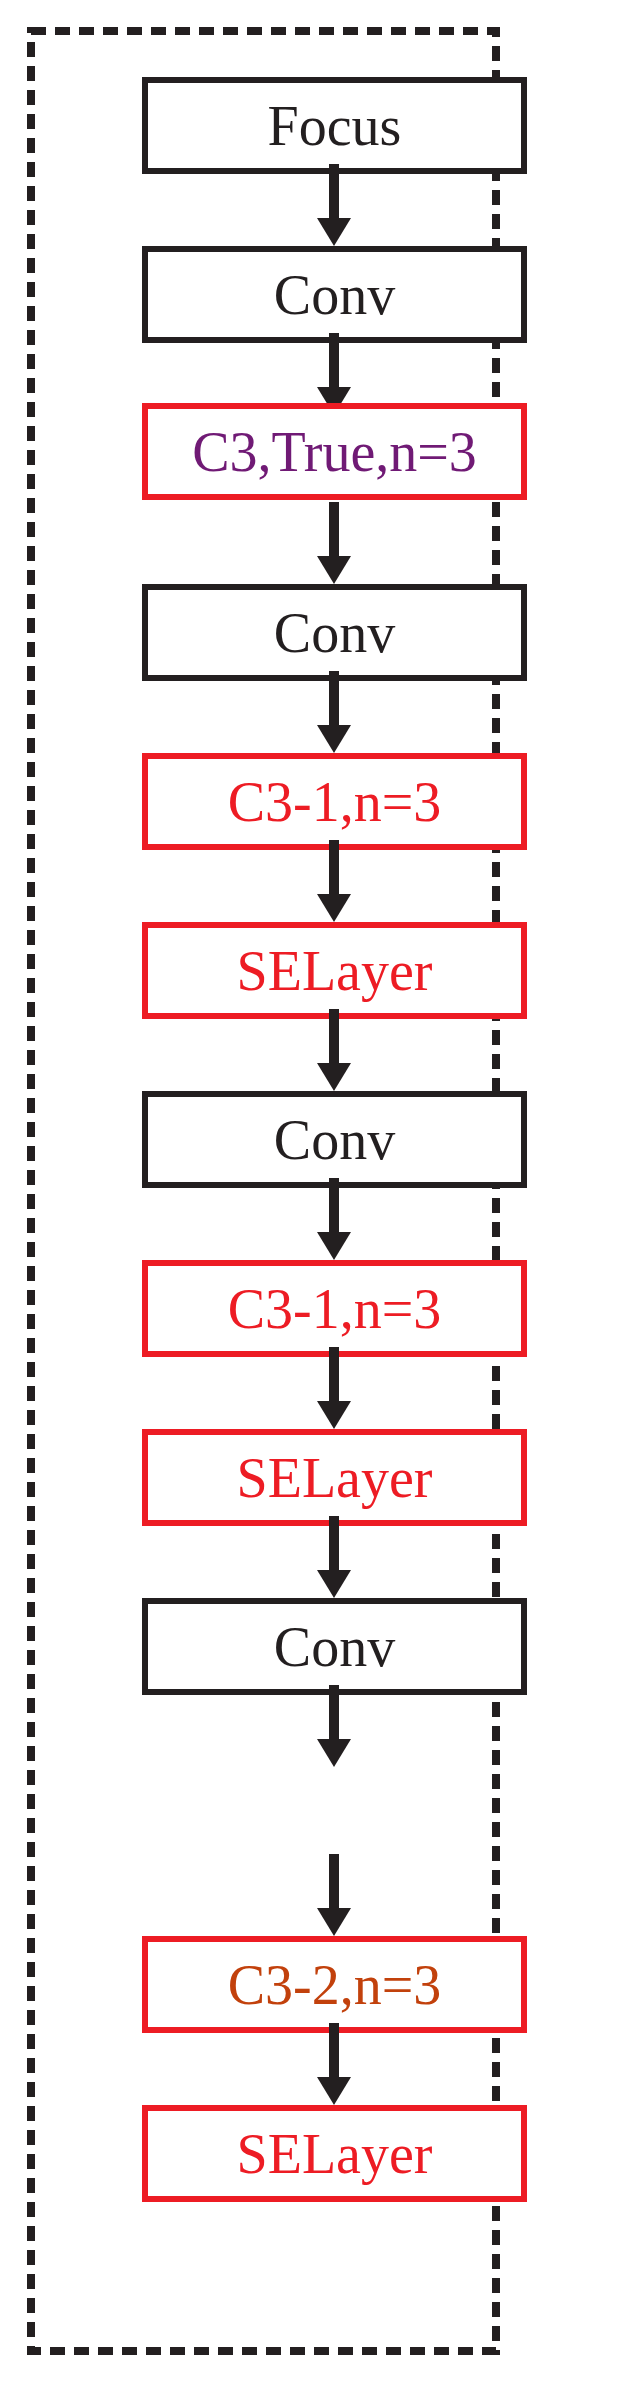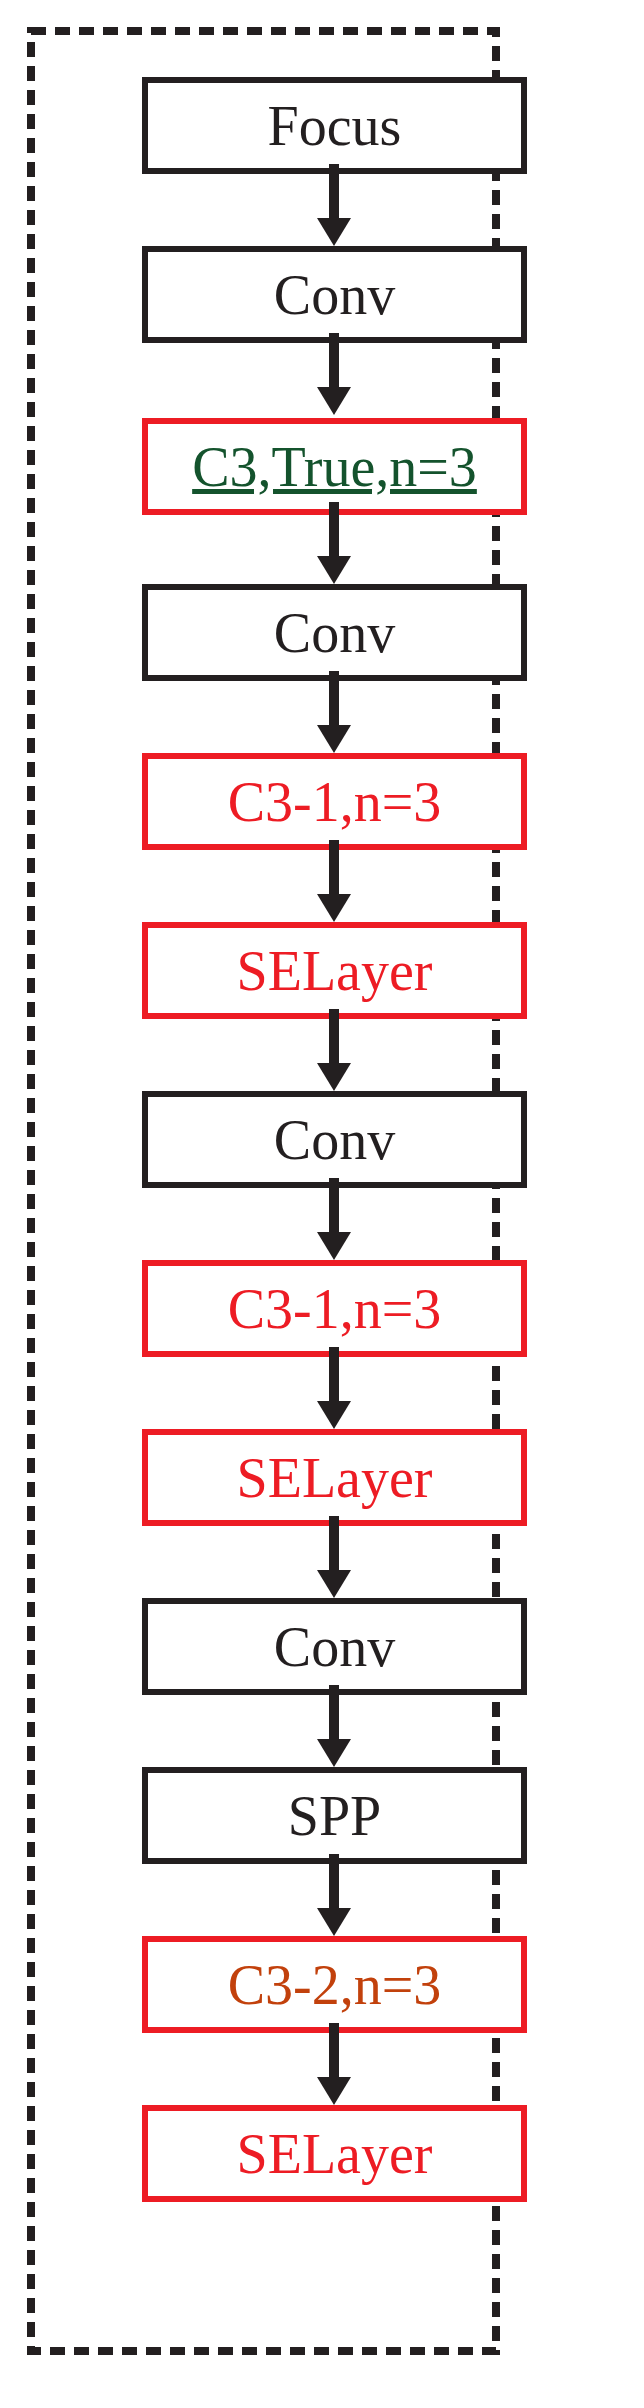--- a/index.html
+++ b/index.html
@@ -75,21 +75,21 @@
     <rect x="31" y="31" width="465" height="2320" fill="none" stroke="#231F20" stroke-width="8" stroke-dasharray="15 9"></rect>
   </svg>
 
   <div id="flow">
       <div class="node" style="top: 77px; border-color: rgb(35, 31, 32); color: rgb(35, 31, 32);">Focus</div>
       <div class="arrow-shaft" style="left: 329px; top: 164px; height: 55px; background: rgb(35, 31, 32);"></div>
       <div class="arrow-head" style="left: 317px; top: 218px; border-top-color: rgb(35, 31, 32);"></div>
       <div class="node" style="top: 246px; border-color: rgb(35, 31, 32); color: rgb(35, 31, 32);">Conv</div>
       <div class="arrow-shaft" style="left: 329px; top: 333px; height: 55px; background: rgb(35, 31, 32);"></div>
       <div class="arrow-head" style="left: 317px; top: 387px; border-top-color: rgb(35, 31, 32);"></div>
-      <div class="node" style="top: 418px; border-color: rgb(237, 28, 36); color: #14532d; text-decoration: underline;">C3,True,n=3</div>
+      <div class="node" style="top: 403px; border-color: rgb(237, 28, 36); color: #701a75;">C3,True,n=3</div>
       <div class="arrow-shaft" style="left: 329px; top: 502px; height: 55px; background: rgb(35, 31, 32);"></div>
       <div class="arrow-head" style="left: 317px; top: 556px; border-top-color: rgb(35, 31, 32);"></div>
       <div class="node" style="top: 584px; border-color: rgb(35, 31, 32); color: rgb(35, 31, 32);">Conv</div>
       <div class="arrow-shaft" style="left: 329px; top: 671px; height: 55px; background: rgb(35, 31, 32);"></div>
       <div class="arrow-head" style="left: 317px; top: 725px; border-top-color: rgb(35, 31, 32);"></div>
       <div class="node" style="top: 753px; border-color: rgb(237, 28, 36); color: rgb(237, 28, 36);">C3-1,n=3</div>
       <div class="arrow-shaft" style="left: 329px; top: 840px; height: 55px; background: rgb(35, 31, 32);"></div>
       <div class="arrow-head" style="left: 317px; top: 894px; border-top-color: rgb(35, 31, 32);"></div>
       <div class="node" style="top: 922px; border-color: rgb(237, 28, 36); color: rgb(237, 28, 36);">SELayer</div>
       <div class="arrow-shaft" style="left: 329px; top: 1009px; height: 55px; background: rgb(35, 31, 32);"></div>
@@ -99,21 +99,20 @@
       <div class="arrow-head" style="left: 317px; top: 1232px; border-top-color: rgb(35, 31, 32);"></div>
       <div class="node" style="top: 1260px; border-color: rgb(237, 28, 36); color: rgb(237, 28, 36);">C3-1,n=3</div>
       <div class="arrow-shaft" style="left: 329px; top: 1347px; height: 55px; background: rgb(35, 31, 32);"></div>
       <div class="arrow-head" style="left: 317px; top: 1401px; border-top-color: rgb(35, 31, 32);"></div>
       <div class="node" style="top: 1429px; border-color: rgb(237, 28, 36); color: rgb(237, 28, 36);">SELayer</div>
       <div class="arrow-shaft" style="left: 329px; top: 1516px; height: 55px; background: rgb(35, 31, 32);"></div>
       <div class="arrow-head" style="left: 317px; top: 1570px; border-top-color: rgb(35, 31, 32);"></div>
       <div class="node" style="top: 1598px; border-color: rgb(35, 31, 32); color: rgb(35, 31, 32);">Conv</div>
       <div class="arrow-shaft" style="left: 329px; top: 1685px; height: 55px; background: rgb(35, 31, 32);"></div>
       <div class="arrow-head" style="left: 317px; top: 1739px; border-top-color: rgb(35, 31, 32);"></div>
-      <div class="node" style="top: 1767px; border-color: rgb(35, 31, 32); color: rgb(35, 31, 32);">SPP</div>
       <div class="arrow-shaft" style="left: 329px; top: 1854px; height: 55px; background: rgb(35, 31, 32);"></div>
       <div class="arrow-head" style="left: 317px; top: 1908px; border-top-color: rgb(35, 31, 32);"></div>
       <div class="node" style="top: 1936px; border-color: rgb(237, 28, 36); color: #c2410c;">C3-2,n=3</div>
       <div class="arrow-shaft" style="left: 329px; top: 2023px; height: 55px; background: rgb(35, 31, 32);"></div>
       <div class="arrow-head" style="left: 317px; top: 2077px; border-top-color: rgb(35, 31, 32);"></div>
       <div class="node" style="top: 2105px; border-color: rgb(237, 28, 36); color: rgb(237, 28, 36);">SELayer</div>
     </div>
 
 </div>
 

